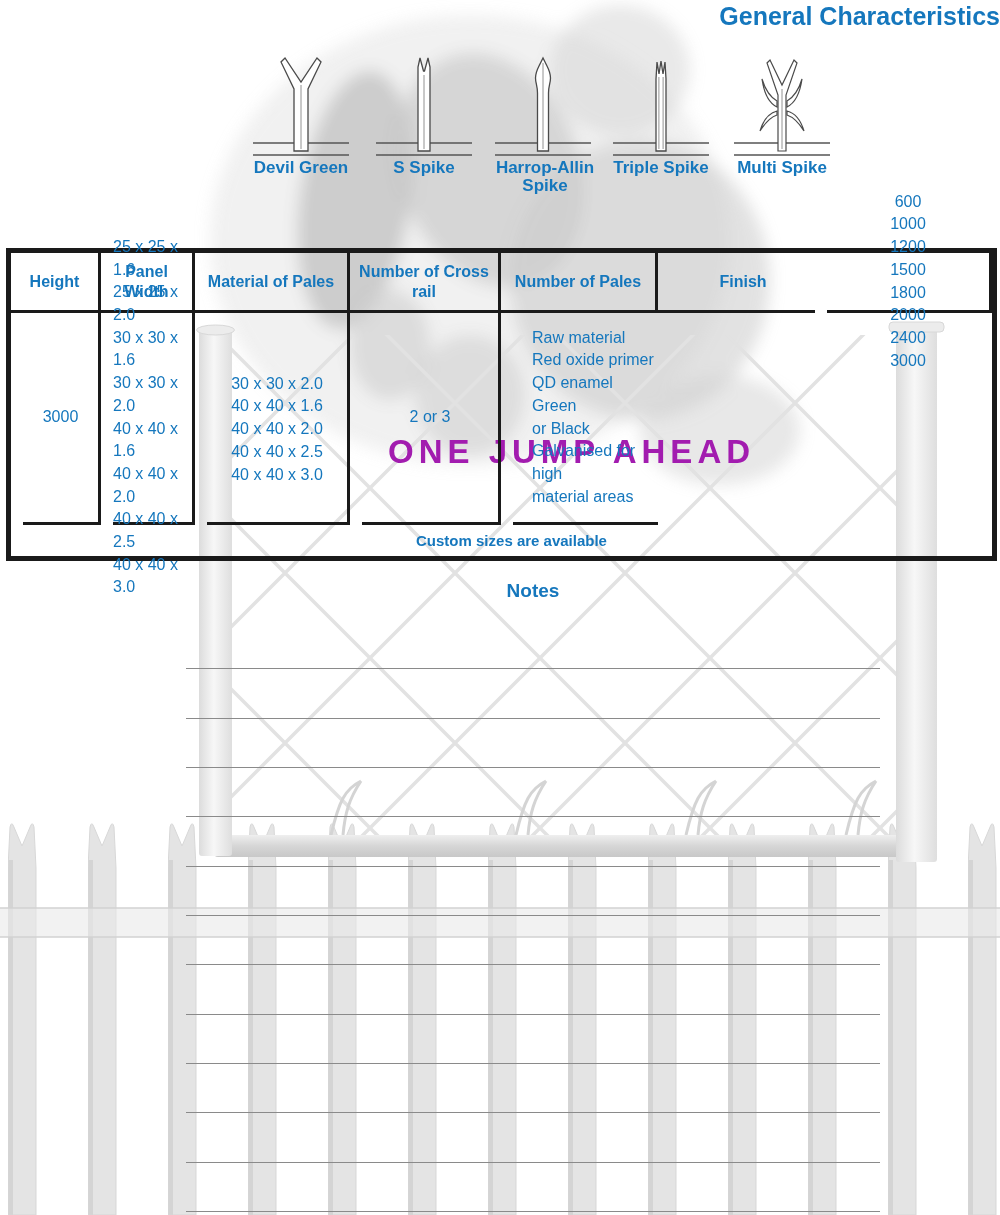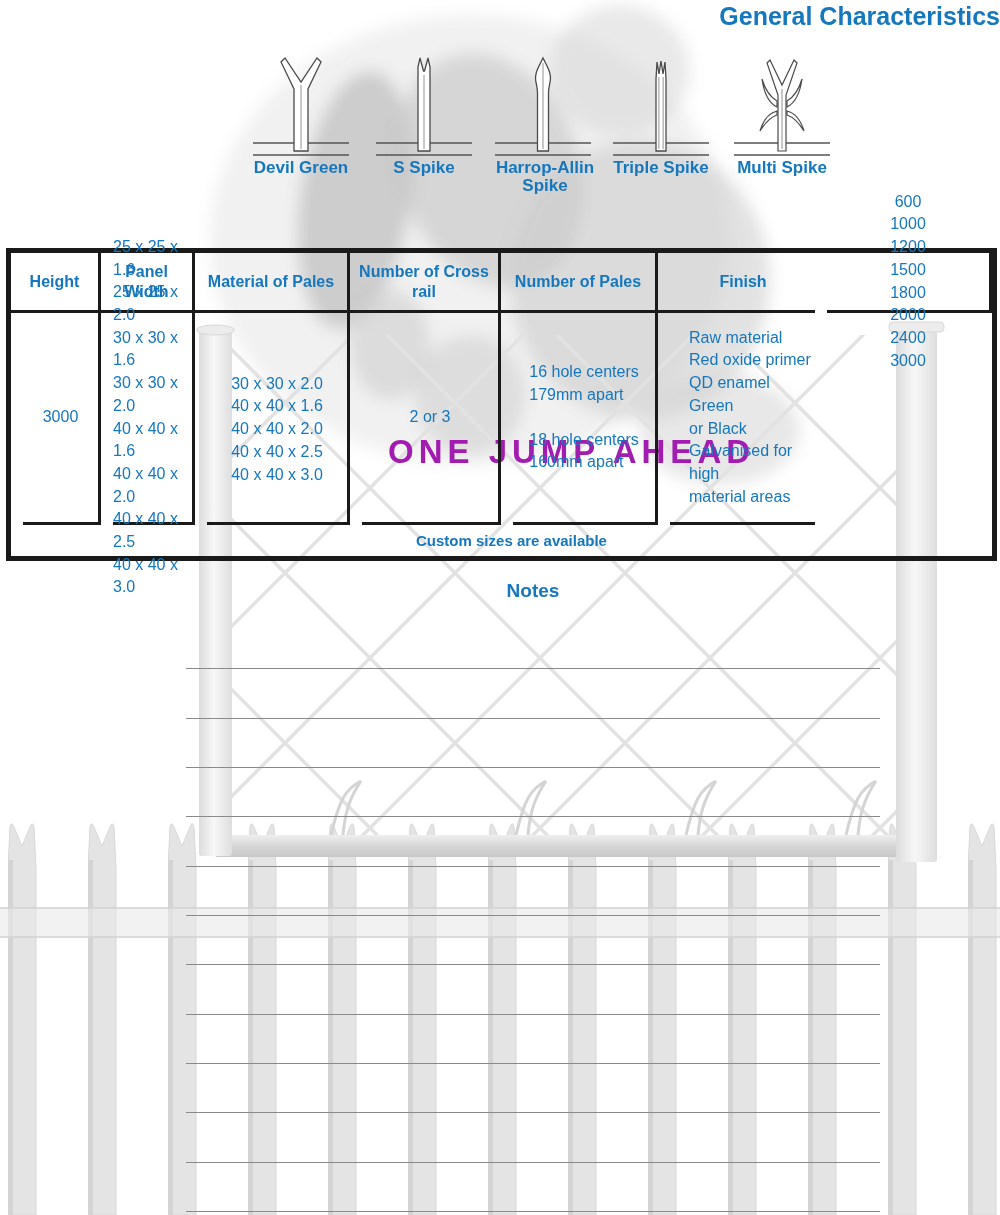--- a/index.html
+++ b/index.html
@@ -246,29 +246,20 @@
         <div>30 x 30 x 2.0</div>
         <div>40 x 40 x 1.6</div>
         <div>40 x 40 x 2.0</div>
         <div>40 x 40 x 2.5</div>
         <div>40 x 40 x 3.0</div>
       </div>
     </div>
     <div class="cell td">
       <div class="lines">2 or 3</div>
     </div>
-    <div class="cell td">
-      <div class="lines left">
-        <div>16 hole centers</div>
-        <div>179mm apart</div>
-        <div class="group-gap"></div>
-        <div>18 hole centers</div>
-        <div>160mm apart</div>
-      </div>
-    </div>
     <div class="cell td no-r">
       <div class="lines left">
         <div>Raw material</div>
         <div>Red oxide primer</div>
         <div>QD enamel Green</div>
         <div>or Black</div>
         <div>Galvanised for high</div>
         <div>material areas</div>
       </div>
     </div>

